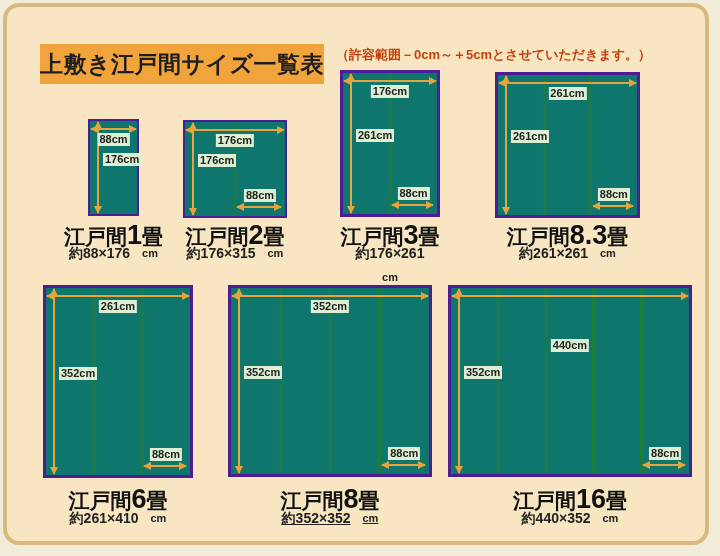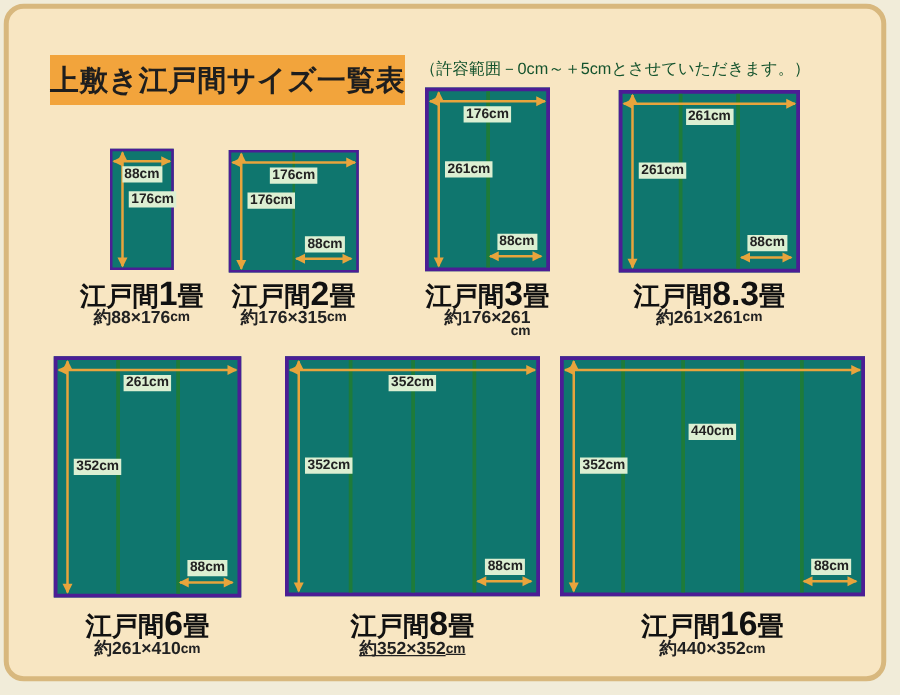--- a/index.html
+++ b/index.html
@@ -17,21 +17,21 @@
   }
   .title-box{
     position:absolute;left:40px;top:44px;width:284px;height:40px;
     background:#F2A43C;
     display:flex;align-items:center;justify-content:center;
     font-size:23px;font-weight:bold;color:#1E1E1E;letter-spacing:.5px;
     white-space:nowrap;
   }
   .note{
     position:absolute;left:336px;top:46px;
-    font-size:13px;font-weight:normal;color:#14532d;white-space:nowrap;
+    font-size:13px;font-weight:bold;color:#c2410c;white-space:nowrap;
   }
   .mat{
     position:absolute;box-sizing:border-box;
     background:#0f766e;border:3px solid #4c1d95;text-decoration:underline;
   }
   .divider{position:absolute;top:0;bottom:0;background:#1E7B39;}
   .harrow{position:absolute;height:2px;background:#E8A43C;}
   .harrow .ah{position:absolute;width:0;height:0;top:-3px;
     border-top:4px solid transparent;border-bottom:4px solid transparent;}
   .harrow .ah.l{left:-1px;border-right:8px solid #E8A43C;}
@@ -48,23 +48,23 @@
   .dim.center{left:50%;transform:translateX(-50%);}
   .dname{
     position:absolute;transform:translateX(-50%);
     display:flex;align-items:baseline;
     font-size:21px;font-weight:bold;color:#111;
     line-height:1;white-space:nowrap;
   }
   .dname .num{font-size:27px;}
   .dsize{
     position:absolute;transform:translateX(-50%);
-    display:flex;align-items:flex-end;
+    display:flex;align-items:center;
     font-size:14px;font-weight:bold;color:#222;
-    line-height:1;white-space:nowrap;
+    line-height:1;white-space:nowrap;gap:12px;
   }
   .dsize .unit{font-size:11px;}
 </style>
 </head>
 <body>
 
 <div class="frame"></div>
 
 <div class="title-box">上敷き江戸間サイズ一覧表</div>
 

